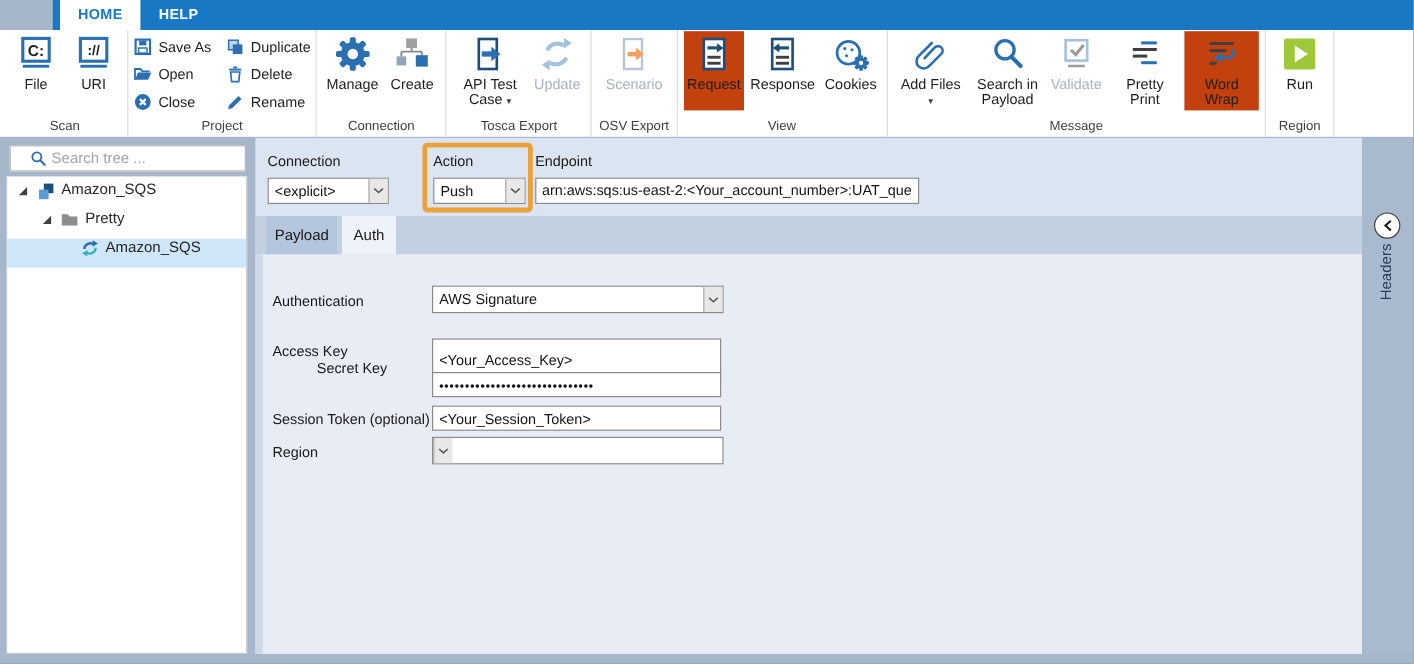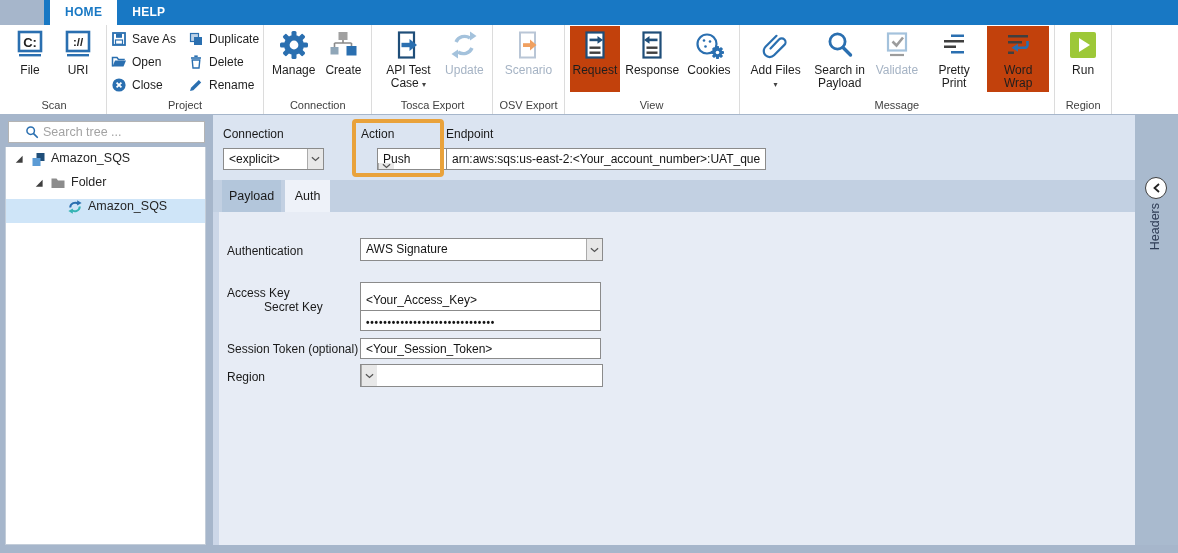--- a/index.html
+++ b/index.html
@@ -335,21 +335,21 @@
     </div>
     <div class="tree-row" style="padding-left:27px;">
       <span class="expander">
         <svg width="11" height="11" viewBox="0 0 12 12">
             <polygon points="3,10.5 10.5,10.5 10.5,3" fill="#3f3f3f"></polygon>
           </svg>
       </span>
       <svg class="icon16" viewBox="0 0 16 16">
         <path d="M1.5 13 V3.5 h5 l1.5 2 h6.5 V13 Z" fill="#8c8c8c"></path>
       </svg>
-      <span>Folder</span>
+      <span>Pretty</span>
     </div>
     <div class="tree-row selected" style="padding-left:61px;">
       <svg class="icon16" viewBox="0 0 16 16">
         <path d="M3.2 8.5 a5 5 0 0 1 8.2 -3.6" fill="none" stroke="var(--icon-blue)" stroke-width="2"></path>
         <polygon points="10.2,1.2 10.2,6.6 14.6,3.9" fill="var(--icon-blue)"></polygon>
         <path d="M12.8 7.5 a5 5 0 0 1 -8.2 3.6" fill="none" stroke="var(--sync-teal)" stroke-width="2"></path>
         <polygon points="5.8,14.8 5.8,9.4 1.4,12.1" fill="var(--sync-teal)"></polygon>
       </svg>
       <span>Amazon_SQS</span>
     </div>
@@ -362,21 +362,21 @@
       <div class="combo" style="left:10px; top:33px; width:101px; height:22px;">
         <span class="combo-val">&lt;explicit&gt;</span>
         <span class="combo-btn">
           <svg width="9" height="6" viewBox="0 0 10 6">
               <path d="M1 1 L5 4.6 L9 1" fill="none" stroke="#555" stroke-width="1.4"></path>
             </svg>
         </span>
       </div>
 
       <div class="fld-label" style="left:148px; top:12px;">Action</div>
-      <div class="combo" style="left:164px; top:33px; width:77px; height:22px;flex-direction:column;">
+      <div class="combo" style="left:148px; top:33px; width:77px; height:22px;">
         <span class="combo-val">Push</span>
         <span class="combo-btn">
           <svg width="9" height="6" viewBox="0 0 10 6">
               <path d="M1 1 L5 4.6 L9 1" fill="none" stroke="#555" stroke-width="1.4"></path>
             </svg>
         </span>
       </div>
       <div class="annotation"></div>
 
       <div class="fld-label" style="left:233px; top:12px;">Endpoint</div>

